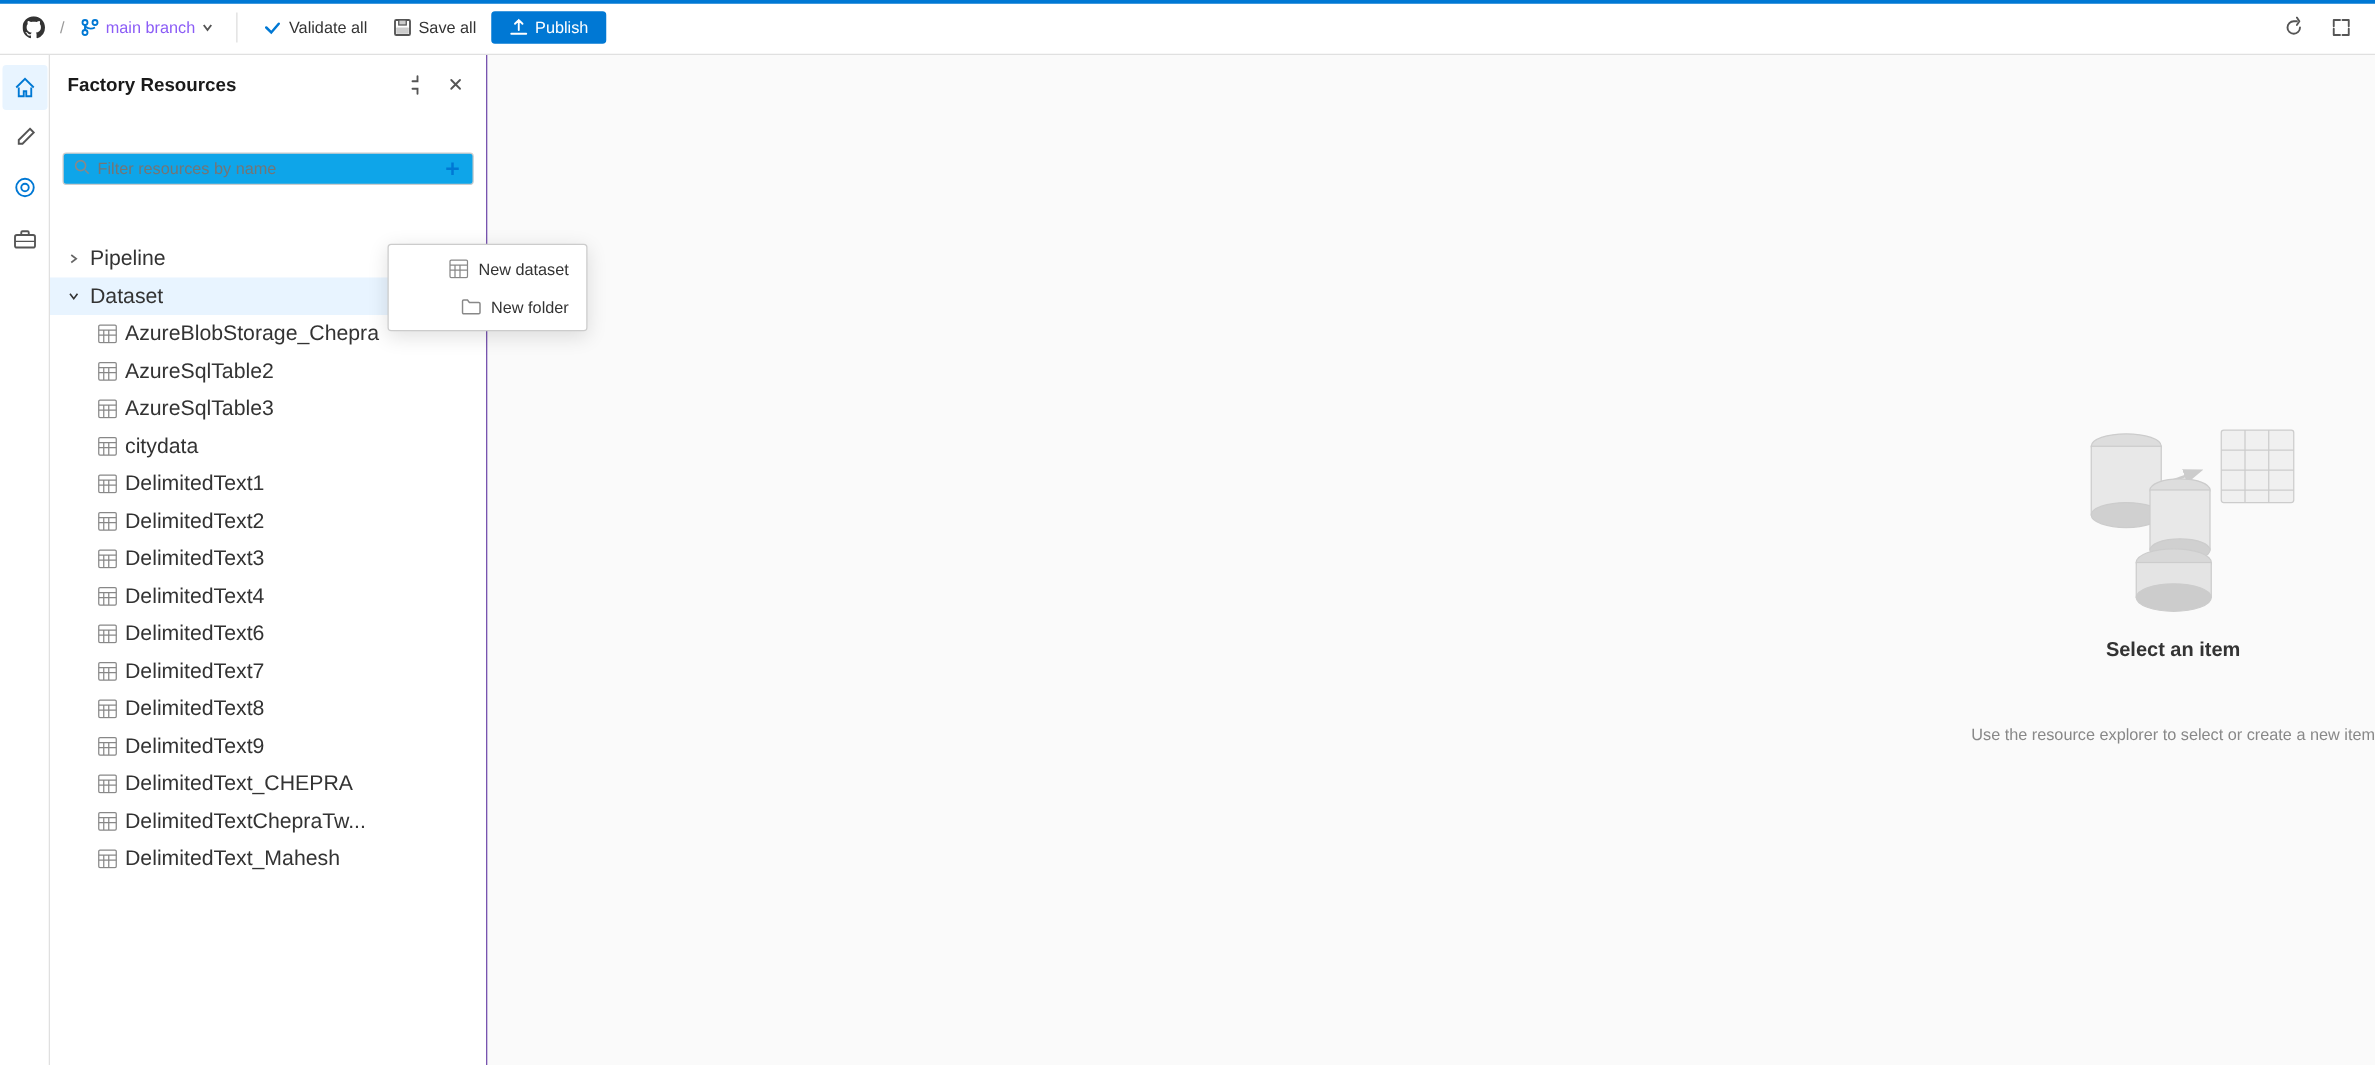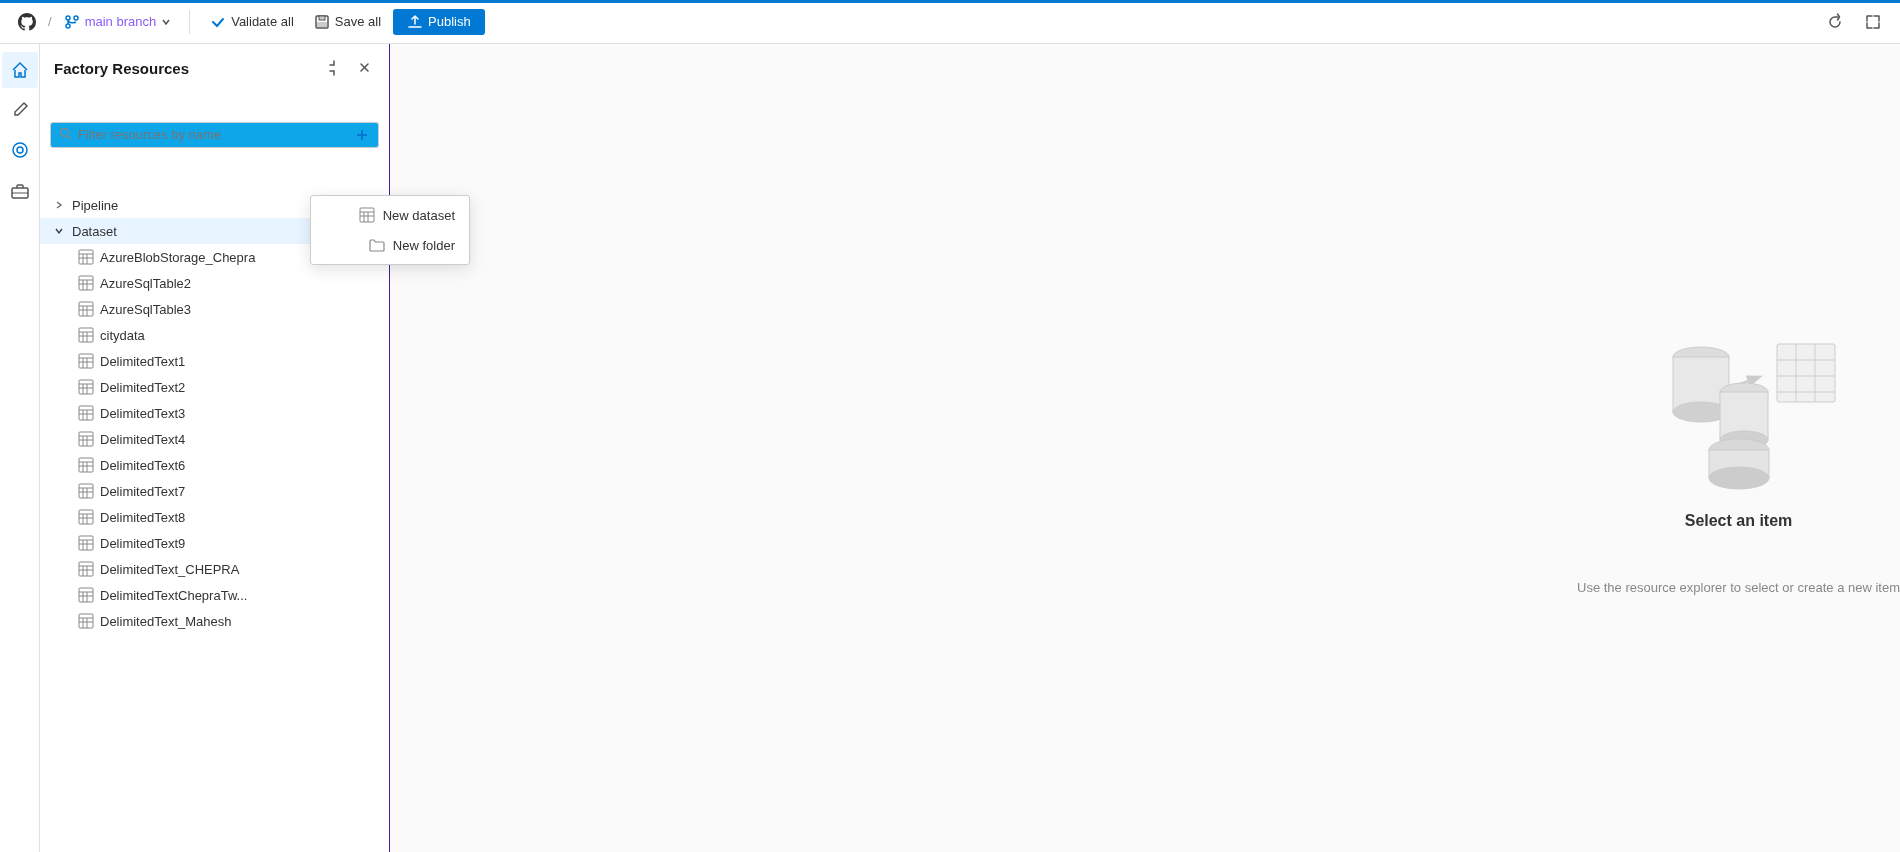--- a/index.html
+++ b/index.html
@@ -155,21 +155,21 @@
       display: flex;
       align-items: center;
       padding: 5px 12px;
       cursor: pointer;
       gap: 6px;
       color: #333;
     }
     .tree-item.selected { background: #e8f4ff; }
     .tree-item-label {
       flex: 1;
-      font-size: 13px;
+      font-size: 17px;
     }
     .tree-item-count {
       font-size: 12px;
       color: #737373;
       background: #e8e8e8;
       border-radius: 10px;
       padding: 1px 7px;
     }
     .tree-chevron {
       font-size: 10px;

